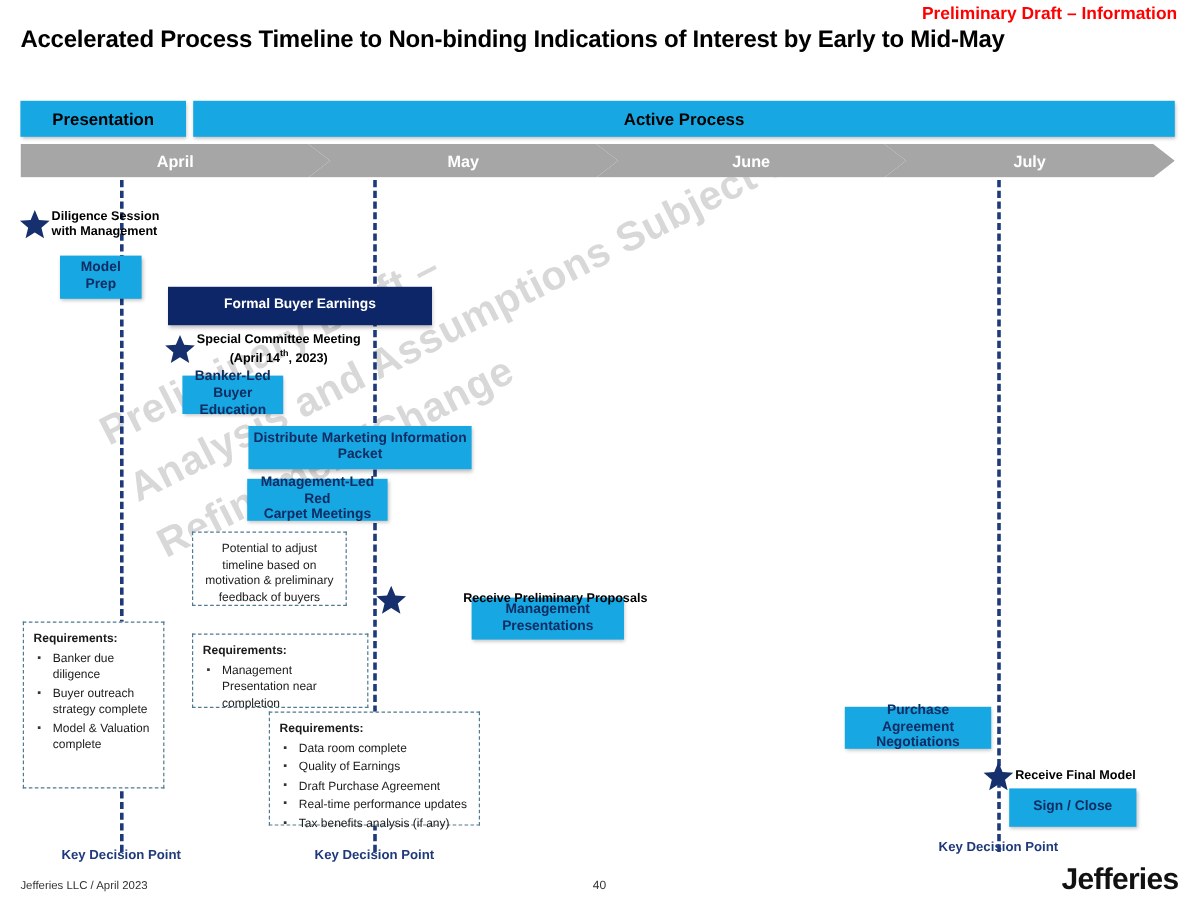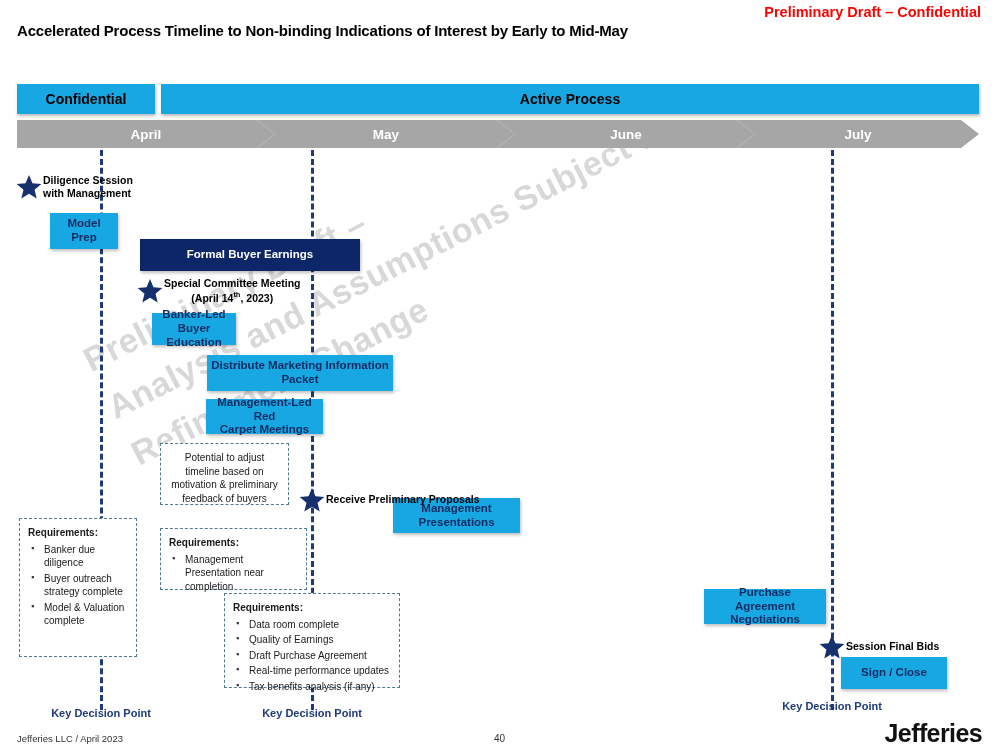--- a/index.html
+++ b/index.html
@@ -28,21 +28,21 @@
     z-index: 0;
   }
 
   
   .confidential {
     position: absolute; right: 18px; top: 4px;
     color: #ff0000; font-weight: bold; font-size: 14.5px;
   }
   .slide-title {
     position: absolute; left: 17px; top: 22px;
-    color: #000; font-weight: bold; font-size: 15px;
+    color: #000; font-weight: bold; font-size: 20px;
     letter-spacing: -0.2px;
   }
 
   
   .phase {
     position: absolute; height: 30px;
     background: #17a8e3;
     color: #000; font-weight: bold; font-size: 14px;
     display: flex; align-items: center; justify-content: center;
     box-shadow: 1px 2px 3px rgba(0,0,0,0.28);
@@ -133,24 +133,24 @@
   }
 </style>
 </head>
 <body>
 
 <div id="slide">
 
   <div class="watermark">Preliminary Draft –
 Analysis and Assumptions Subject to Refinement/Change</div>
 
-  <div class="confidential">Preliminary Draft – Confidential</div>
+  <div class="confidential">Preliminary Draft – Information</div>
   <div class="slide-title">Accelerated Process Timeline to Non-binding Indications of Interest by Early to Mid-May</div>
 
-  <div id="phase-prep" class="phase">Confidential</div>
+  <div id="phase-prep" class="phase">Presentation</div>
   <div id="phase-active" class="phase">Active Process</div>
 
   <div id="month-band">
     <div class="month-seg arrow-end" style="left:0px;   width:258px;">April</div>
     <div class="month-seg arrow-both" style="left:240px; width:258px;">May</div>
     <div class="month-seg arrow-both" style="left:480px; width:258px;">June</div>
     <div class="month-seg arrow-both" style="left:720px; width:242px;">July</div>
   </div>
 
   <div class="decision-line" style="left:100px; top:150px; height:560px;"></div>
@@ -170,36 +170,36 @@
   <div class="milestone" style="left:137px; top:277px;">
     <span class="star">
       <svg viewBox="0 0 24 24">
           <polygon fill="#16306e" points="12,1 15.2,8.6 23.4,9.2 17.1,14.6 19.1,22.6 12,18.2 4.9,22.6 6.9,14.6 0.6,9.2 8.8,8.6"></polygon>
         </svg>
     </span>
     <span class="milestone-label centered"><span>Special Committee Meeting
 (April 14</span><sup>th</sup><span>, 2023)</span></span>
   </div>
 
-  <div class="milestone" style="left:299px; top:487px;">
+  <div class="milestone" style="left:313px; top:487px;gap:46px;">
     <span class="star">
       <svg viewBox="0 0 24 24">
           <polygon fill="#16306e" points="12,1 15.2,8.6 23.4,9.2 17.1,14.6 19.1,22.6 12,18.2 4.9,22.6 6.9,14.6 0.6,9.2 8.8,8.6"></polygon>
         </svg>
     </span>
     <span class="milestone-label">Receive Preliminary Proposals</span>
   </div>
 
   <div class="milestone" style="left:819px; top:634px;">
     <span class="star">
       <svg viewBox="0 0 24 24">
           <polygon fill="#16306e" points="12,1 15.2,8.6 23.4,9.2 17.1,14.6 19.1,22.6 12,18.2 4.9,22.6 6.9,14.6 0.6,9.2 8.8,8.6"></polygon>
         </svg>
     </span>
-    <span class="milestone-label">Session Final Bids</span>
+    <span class="milestone-label">Receive Final Model</span>
   </div>
 
   <div class="bar light" style="left:50px;  top:213px; width:68px;  height:36px; white-space:pre-line;">Model Prep</div>
   <div class="bar dark" style="left:140px; top:239px; width:220px; height:32px; white-space:pre-line;">Formal Buyer Earnings</div>
   <div class="bar light" style="left:152px; top:313px; width:84px;  height:32px; white-space:pre-line;">Banker-Led
 Buyer Education</div>
   <div class="bar light" style="left:207px; top:355px; width:186px; height:36px; white-space:pre-line;">Distribute Marketing Information
 Packet</div>
   <div class="bar light" style="left:206px; top:399px; width:117px; height:35px; white-space:pre-line;">Management-Led Red
 Carpet Meetings</div>

